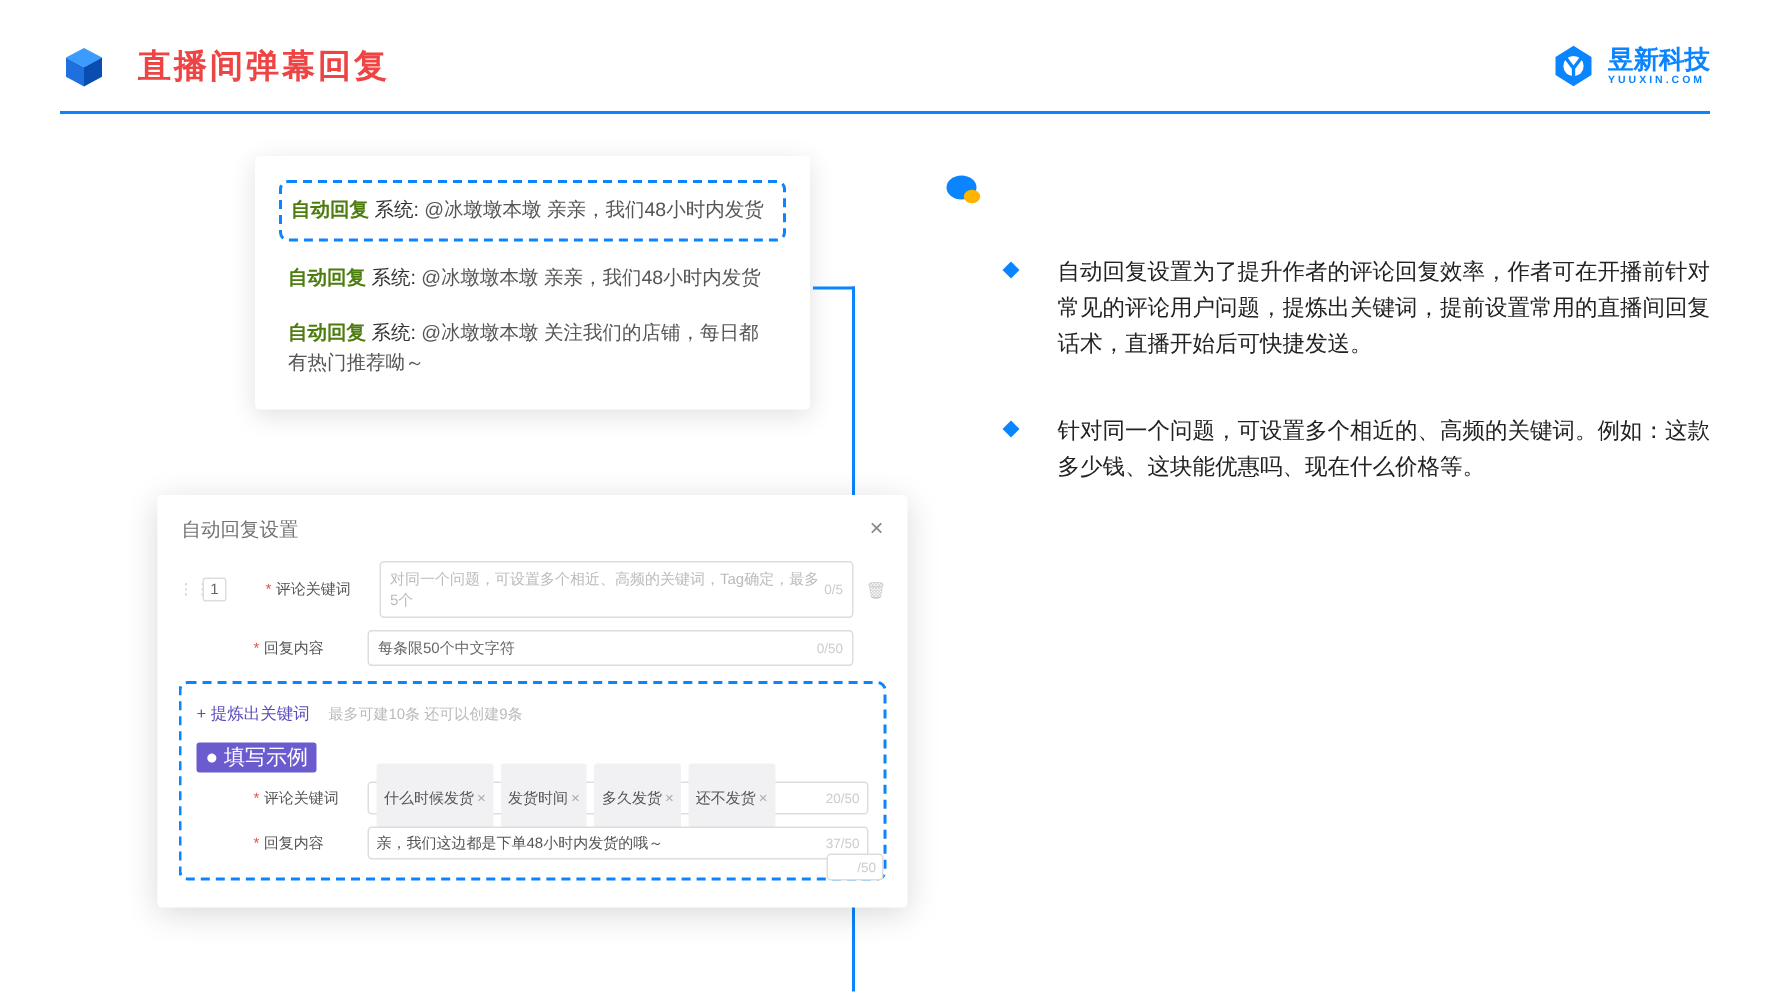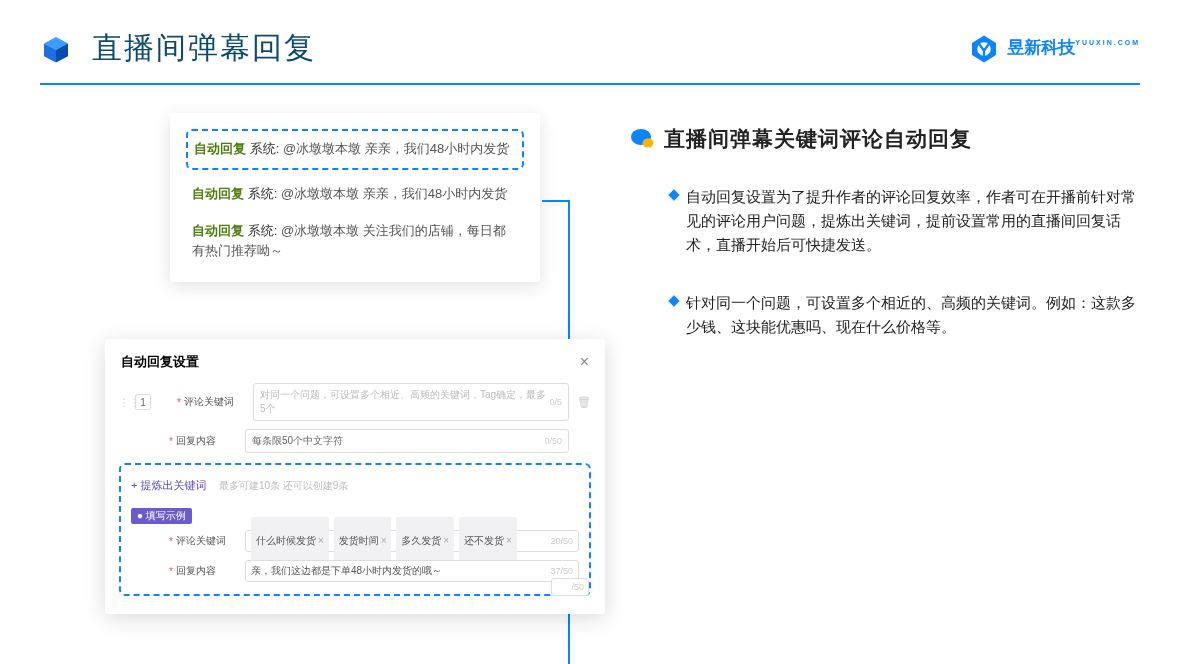--- a/index.html
+++ b/index.html
@@ -1,60 +1,60 @@
 <!DOCTYPE html>
 <html><head>
 <meta charset="utf-8">
 <style>
   *{margin:0;padding:0;box-sizing:border-box;font-family:"Microsoft YaHei","PingFang SC",Arial,sans-serif}
   body{width:1180px;height:664px;background:#fff;position:relative;overflow:hidden}
   .header{padding:28px 40px 14px 40px;display:flex;justify-content:space-between;align-items:center}
   .header-left{display:flex;align-items:center;gap:20px}
   .cube-icon{width:32px;height:32px}
-  .page-title{font-size:30px;font-weight:400;color:#0c4a6e;letter-spacing:2px}
+  .page-title{font-size:22px;font-weight:700;color:#ef4444;letter-spacing:2px}
   .brand{display:flex;align-items:center;gap:8px}
-  .brand-text{display:flex;flex-direction:row;line-height:1.1}
+  .brand-text{display:flex;flex-direction:column;line-height:1.1}
   .brand-cn{font-size:17px;font-weight:700;color:#0a84ff}
   .brand-en{font-size:7px;letter-spacing:2px;color:#0a84ff;font-weight:600}
   .hr{height:2px;background:#0a84ff;margin:0 40px}
   .content{display:flex;padding:40px 40px 0 40px;gap:40px}
   .left-col{width:520px;position:relative}
   .right-col{flex:1;padding-left:30px}
   .right-heading{display:flex;align-items:center;gap:12px;margin-bottom:32px}
   .dot-icon{position:relative;width:22px;height:22px}
   .right-title{font-size:21px;font-weight:600;color:#222;letter-spacing:1px}
-  .bullet-item{display:flex;gap:8px;margin-bottom:34px;padding-left:40px}
+  .bullet-item{display:flex;gap:27px;margin-bottom:34px;padding-left:40px}
   .diamond{width:8px;height:8px;background:#0a84ff;transform:rotate(45deg);flex-shrink:0;margin-top:6px}
   .bullet-text{font-size:15px;color:#222;line-height:1.6}
   .card-top{position:absolute;top:-12px;left:130px;width:370px;background:#fff;box-shadow:0 4px 18px rgba(0,0,0,.12);border-radius:3px;padding:16px 16px 12px 16px}
   .tab-row{display:flex;gap:18px;align-items:center;margin-bottom:14px}
   .tab{font-size:14px;color:#999;padding-bottom:4px}
   .tab.active{color:#222;font-weight:600;border-bottom:2px solid #222}
   .tab-sep{color:#ddd}
   .comment{font-size:13px;color:#555;line-height:1.6;padding:8px 6px}
   .auto-tag{color:#4d7c0f;font-weight:700}
   .sys-tag{color:#333}
   .comment-boxed{border:2px dashed #0a84ff;border-radius:6px;padding:8px 6px;margin-bottom:6px}
   .card-bottom{position:absolute;top:214px;left:65px;width:500px;background:#fff;box-shadow:0 4px 22px rgba(0,0,0,.15);border-radius:3px;padding:10px 14px 18px 14px}
   .modal-head{display:flex;justify-content:space-between;align-items:center;padding:4px 2px 12px 2px}
-  .modal-title{font-size:13px;font-weight:700;color:#000000}
+  .modal-title{font-size:13px;font-weight:400;color:#737373}
   .close-x{color:#888;font-size:16px}
   .form-row{display:flex;align-items:center;gap:8px;margin-bottom:8px;font-size:12px;color:#555}
   .drag-dots{color:#ccc;font-size:10px;letter-spacing:1px;width:8px}
   .num-badge{width:16px;height:16px;border:1px solid #ddd;border-radius:2px;display:flex;align-items:center;justify-content:center;font-size:10px;color:#666}
   .label{display:flex;align-items:center;gap:3px;width:68px;font-size:10px;color:#555}
   .req{color:#e05a4a}
   .input-fake{flex:1;border:1px solid #ddd;border-radius:3px;padding:4px 6px;font-size:10px;color:#bbb;display:flex;justify-content:flex-end;align-items:center;background:#fff}
   .input-text{flex:1}
   .counter{color:#ccc;font-size:9px}
   .trash{color:#ccc;font-size:11px;width:14px}
   .dashed-area{border:2px dashed #0a84ff;border-radius:6px;padding:10px 10px 12px 10px;margin-top:10px}
   .add-link{font-size:11px;color:#5b4dbd;margin-bottom:6px;display:inline-block}
   .add-sub{font-size:10px;color:#bbb;margin-left:8px}
-  .pill{background:#6a5cce;color:#fff;font-size:10px;padding:1px 6px;border-radius:2px;display:inline-block;margin-bottom:6px}
+  .pill{background:#6a5cce;color:#fff;font-size:14px;padding:1px 6px;border-radius:2px;display:inline-block;margin-bottom:6px}
   .tag-chip{background:#f1f1f3;color:#555;font-size:10px;padding:18px 5px;border-radius:2px;margin-right:2px}
   .tag-x{color:#aaa;margin-left:2px}
   .input-fake.small{padding:3px 5px}
   .half-input{position:absolute;right:16px;bottom:18px;width:38px;border:1px solid #ddd;border-radius:3px;padding:3px 4px;font-size:9px;color:#ccc;text-align:right;background:#fff}
   .connector-h{position:absolute;top:75px;left:502px;width:28px;height:2px;background:#0a84ff}
   .connector-v{position:absolute;top:75px;left:528px;width:2px;height:470px;background:#0a84ff}
 </style>
 </head>
 <body>
 
@@ -179,21 +179,20 @@
   </div>
 
   <div class="right-col">
     <div class="right-heading">
       <div class="dot-icon">
         <svg width="24" height="22" viewBox="0 0 24 22">
             <ellipse cx="11" cy="9" rx="10" ry="8" fill="#0a84ff"></ellipse>
             <ellipse cx="18" cy="15" rx="5.5" ry="4.5" fill="#ffb400"></ellipse>
           </svg>
       </div>
-      <span class="right-title">直播间弹幕关键词评论自动回复</span>
     </div>
     <div class="bullet-item">
       <div class="diamond"></div>
       <div class="bullet-text">自动回复设置为了提升作者的评论回复效率，作者可在开播前针对常见的评论用户问题，提炼出关键词，提前设置常用的直播间回复话术，直播开始后可快捷发送。</div>
     </div>
     <div class="bullet-item">
       <div class="diamond"></div>
       <div class="bullet-text">针对同一个问题，可设置多个相近的、高频的关键词。例如：这款多少钱、这块能优惠吗、现在什么价格等。</div>
     </div>
   </div>

